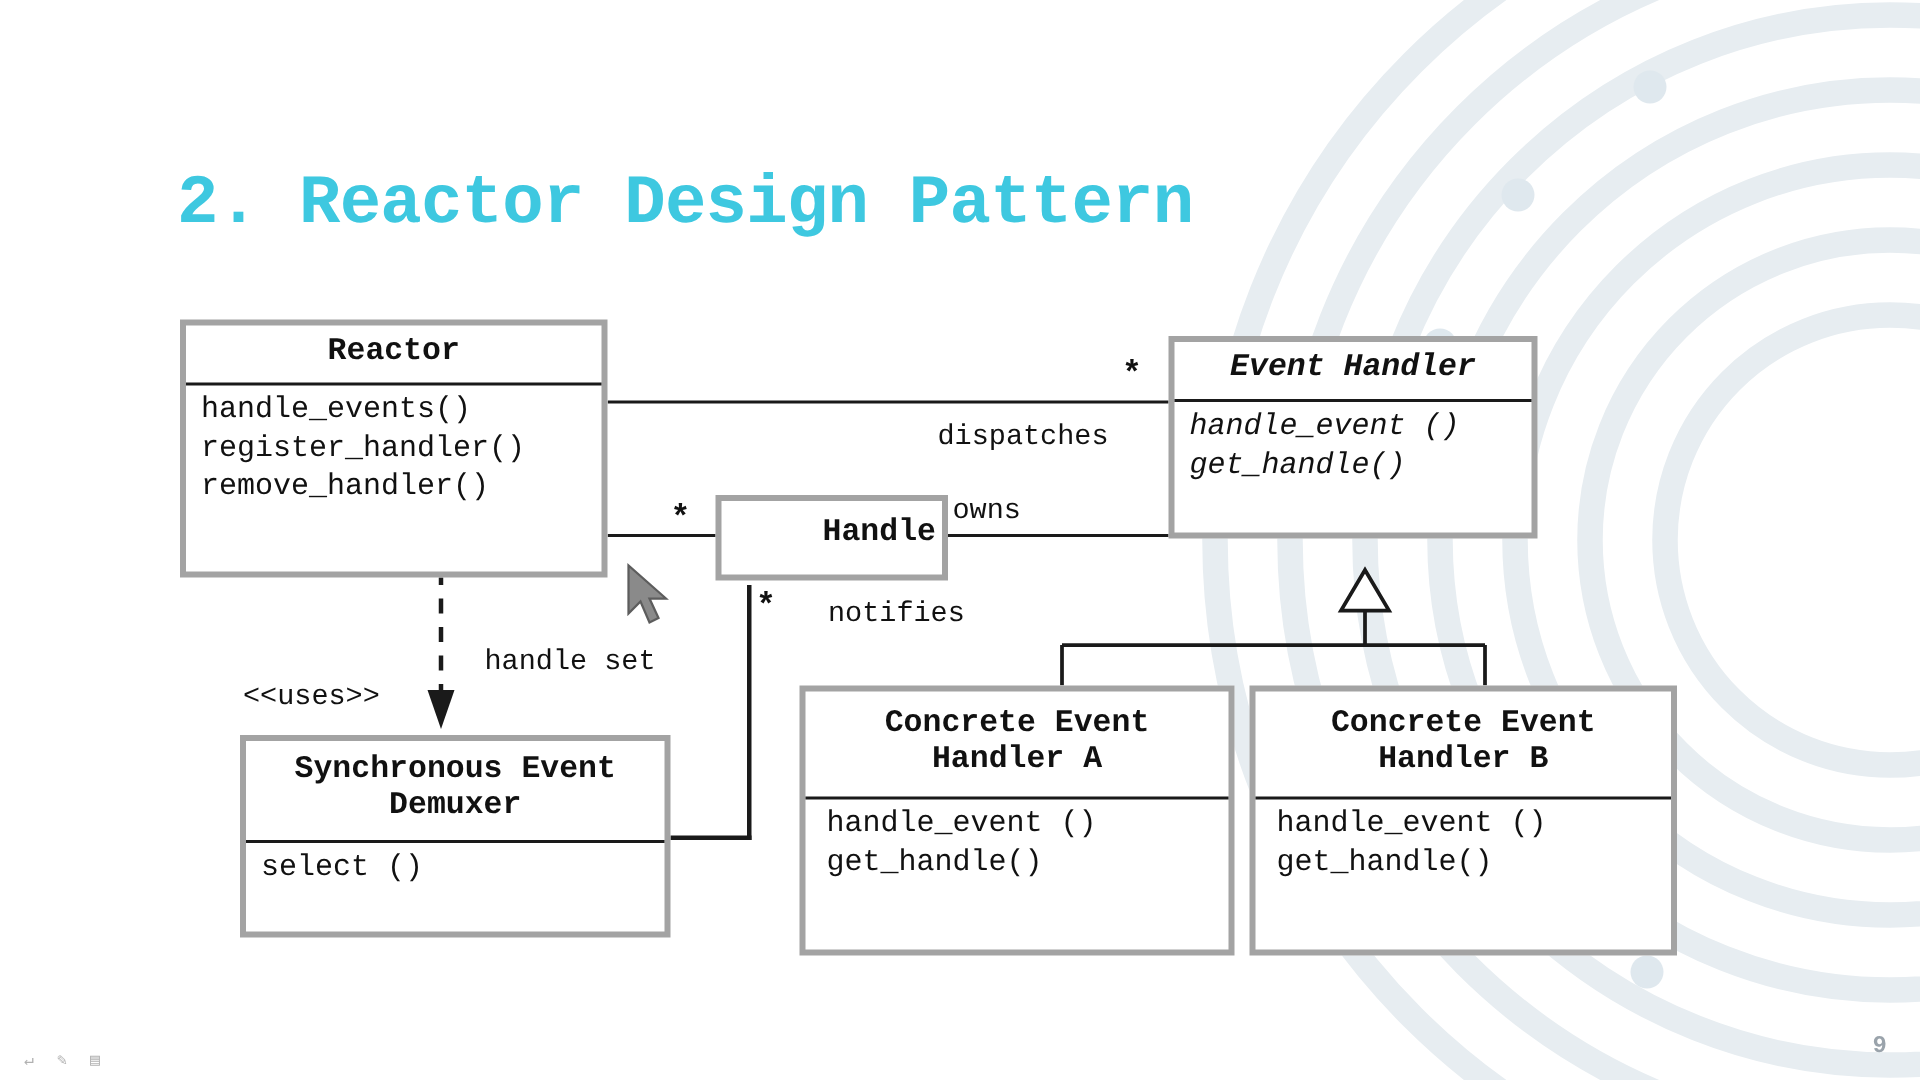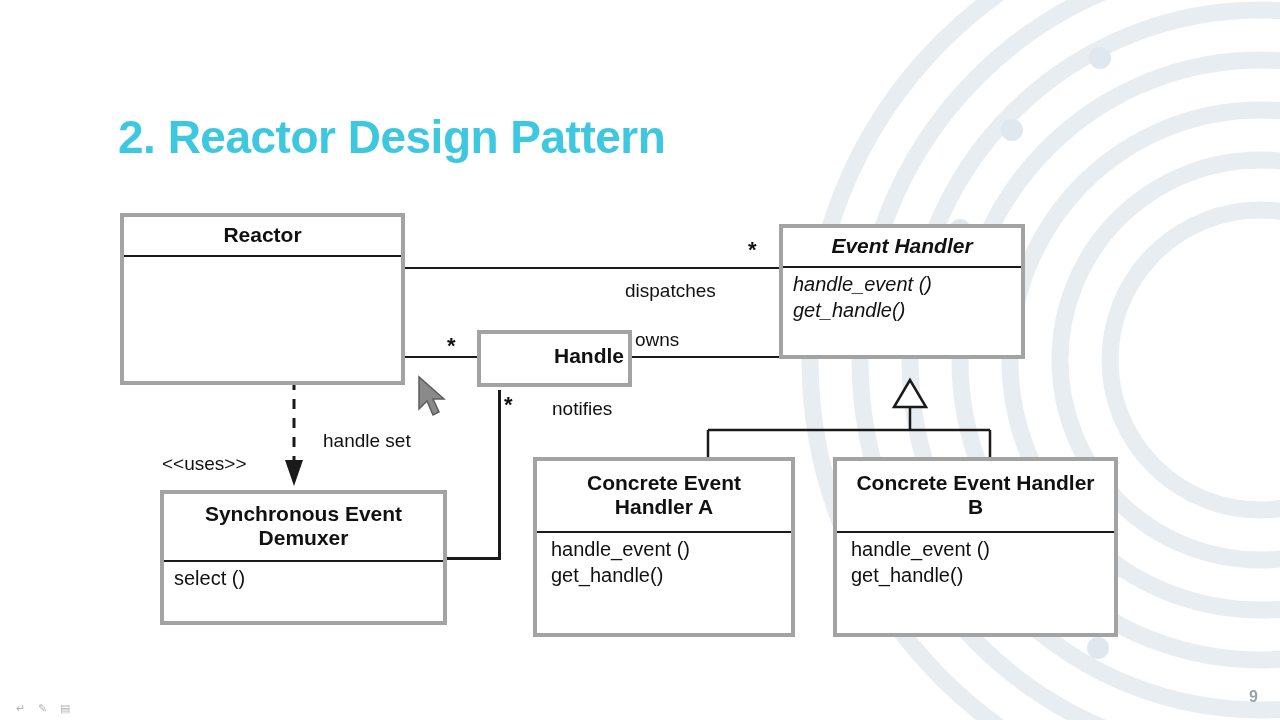--- a/index.html
+++ b/index.html
@@ -6,21 +6,21 @@
     margin: 0;
     padding: 0;
     background: #ffffff;
   }
   #slide {
     position: relative;
     width: 1280px;
     height: 720px;
     overflow: hidden;
     background: #ffffff;
-    font-family: Liberation Sans, sans-serif;
+    font-family: Liberation Mono, monospace;
   }
 
   
   #decor {
     position: absolute;
     top: 0;
     right: 0;
     width: 620px;
     height: 720px;
     pointer-events: none;
@@ -162,20 +162,25 @@
   <svg style="position:absolute; left:690px; top:375px; width:320px; height:90px;" xmlns="http://www.w3.org/2000/svg">
     <polygon points="220,5 204,32 236,32" fill="#ffffff" stroke="#1a1a1a" stroke-width="2.5"></polygon>
     <line x1="220" y1="32" x2="220" y2="55" stroke="#1a1a1a" stroke-width="2.5"></line>
     <line x1="18" y1="55" x2="300" y2="55" stroke="#1a1a1a" stroke-width="2.5"></line>
     <line x1="18" y1="55" x2="18" y2="82" stroke="#1a1a1a" stroke-width="2.5"></line>
     <line x1="300" y1="55" x2="300" y2="82" stroke="#1a1a1a" stroke-width="2.5"></line>
   </svg>
 
   <div class="uml-box" style="left:120px; top:213px; width:285px; height:172px;">
     <div class="uml-title">Reactor</div>
+    <div class="uml-ops">
+      <div class="op">handle_events()</div>
+      <div class="op">register_handler()</div>
+      <div class="op">remove_handler()</div>
+    </div>
   </div>
 
   <div class="uml-box" style="left:779px; top:224px; width:246px; height:135px;">
     <div class="uml-title italic">Event Handler</div>
     <div class="uml-ops italic">
       <div class="op">handle_event ()</div>
       <div class="op">get_handle()</div>
     </div>
   </div>
 
@@ -183,21 +188,21 @@
     <div class="uml-title no-border" style="padding-top:10px;">Handle</div>
   </div>
 
   <div class="uml-box" style="left:160px; top:490px; width:287px; height:135px;">
     <div class="uml-title" style="padding:8px 10px 10px 10px;">Synchronous Event Demuxer</div>
     <div class="uml-ops">
       <div class="op">select ()</div>
     </div>
   </div>
 
-  <div class="uml-box" style="left:533px; top:457px; width:262px; height:180px;">
+  <div class="uml-box" style="left:533px; top:457px; width:290px; height:180px;">
     <div class="uml-title" style="padding:10px 16px 12px 16px;">Concrete Event Handler A</div>
     <div class="uml-ops" style="padding-left:14px;">
       <div class="op">handle_event ()</div>
       <div class="op">get_handle()</div>
     </div>
   </div>
 
   <div class="uml-box" style="left:833px; top:457px; width:285px; height:180px;">
     <div class="uml-title" style="padding:10px 16px 12px 16px;">Concrete Event Handler B</div>
     <div class="uml-ops" style="padding-left:14px;">

